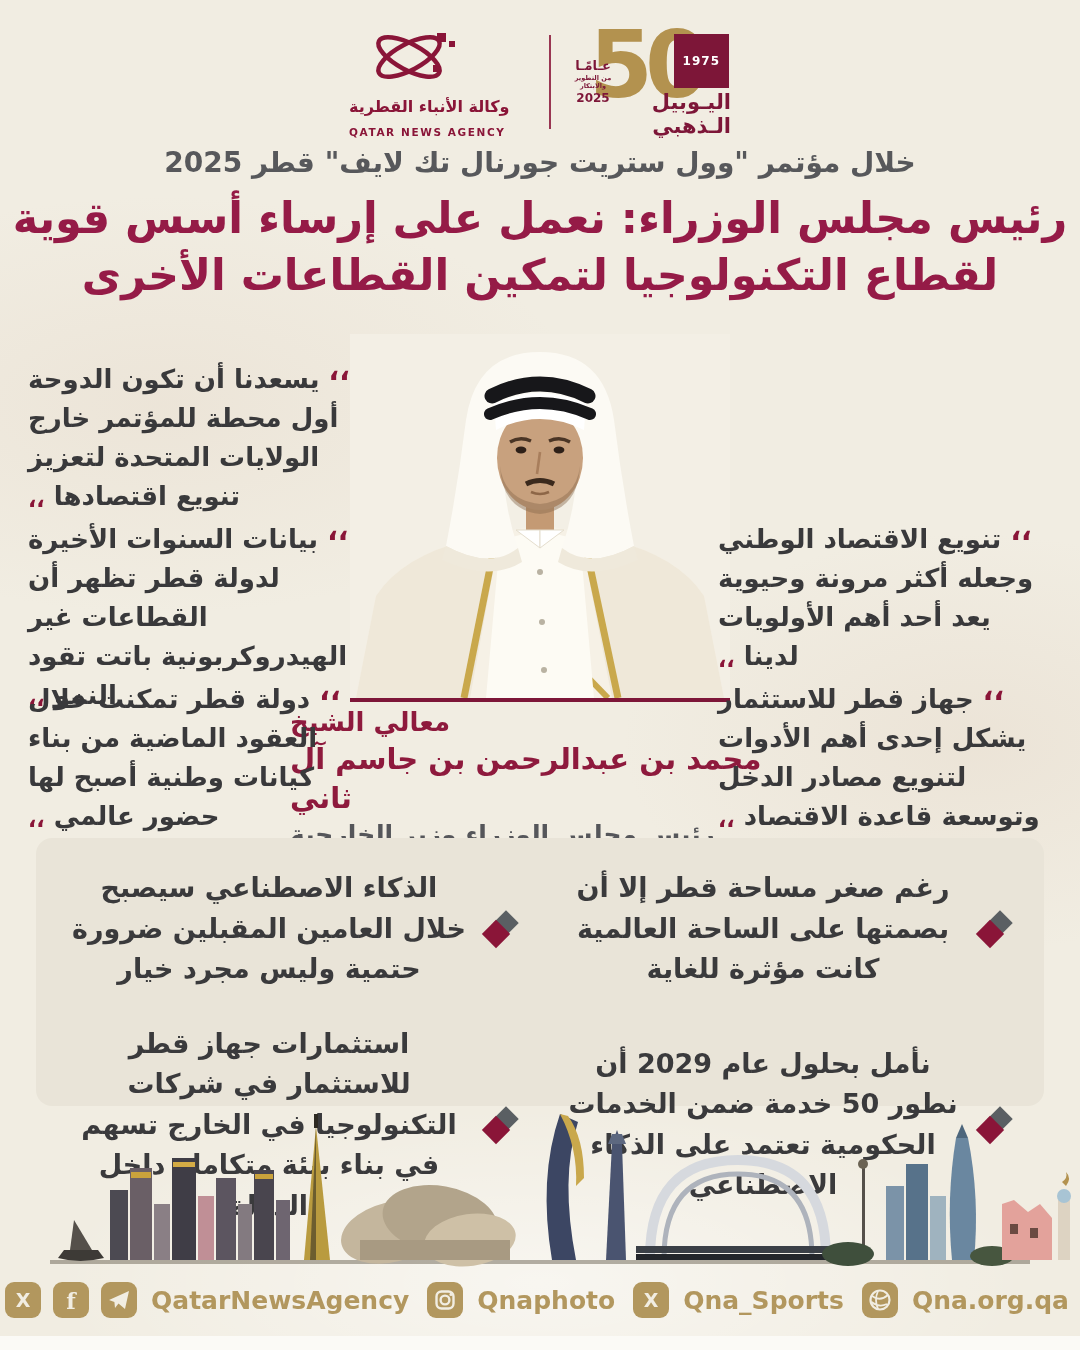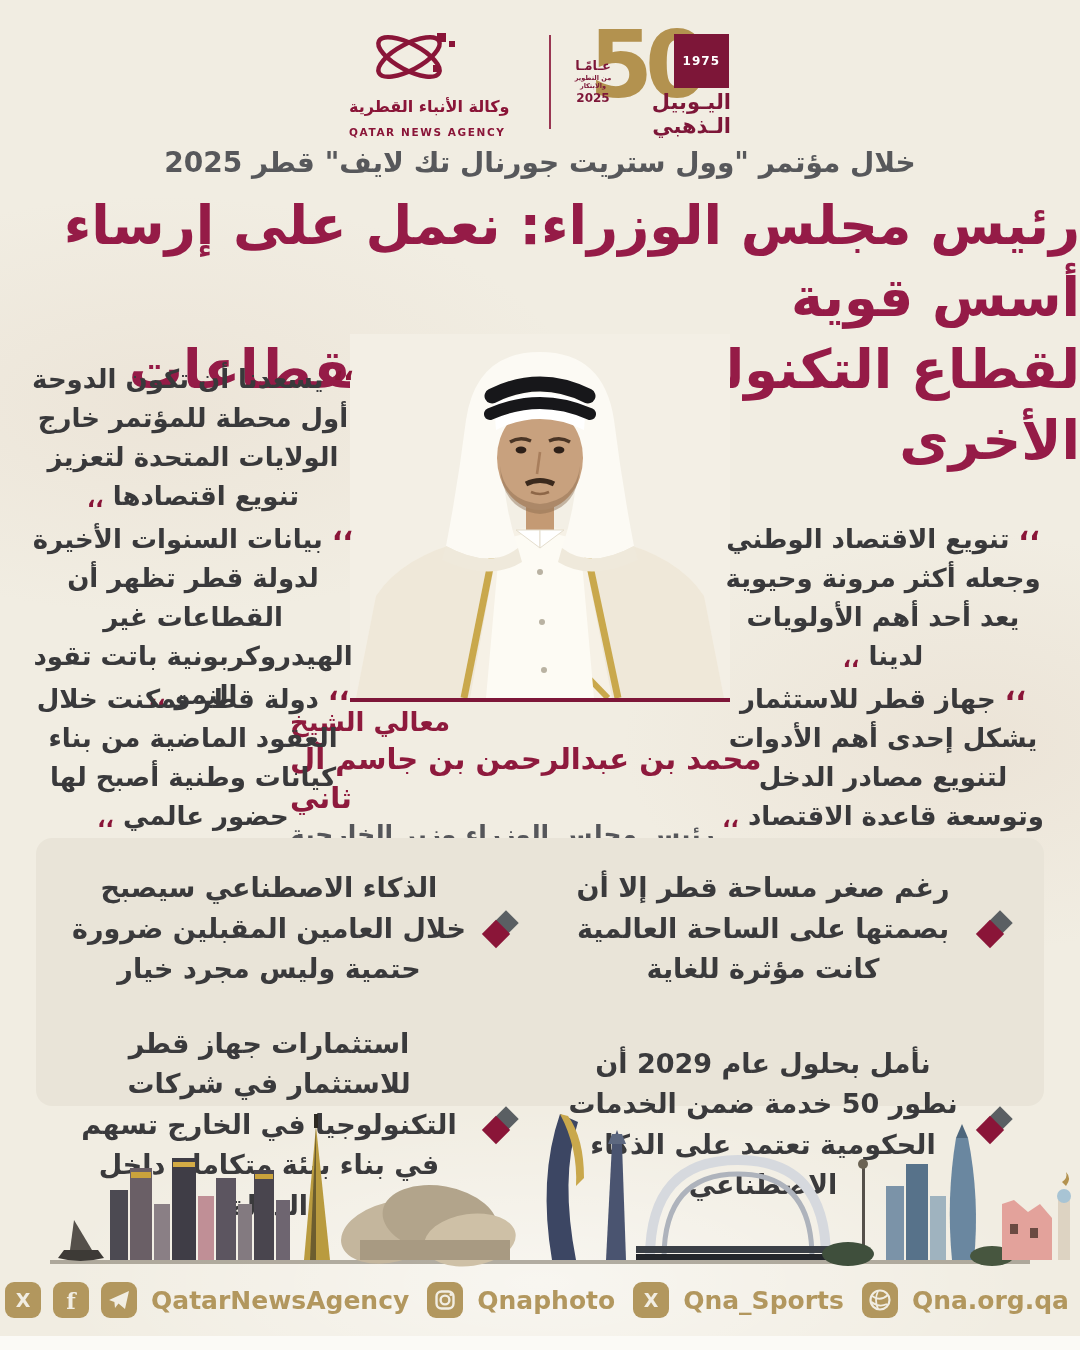--- a/index.html
+++ b/index.html
@@ -22,31 +22,31 @@
   .j50{position:absolute;top:-6px;left:18px;font-size:92px;line-height:1;font-weight:800;color:#b3924f;letter-spacing:-8px}
   .j1975{position:absolute;top:8px;right:2px;background:#7d1638;color:#fff;font-size:12px;font-weight:700;padding:20px 9px;letter-spacing:1px}
   .jwords{position:absolute;top:32px;left:-8px;width:60px;text-align:center;color:#7d1638;direction:rtl}
   .jw1{font-size:13px;font-weight:700}
   .jw2{font-size:6.5px;font-weight:700;margin-top:1px}
   .jw3{font-size:12px;font-weight:700;margin-top:1px}
   .jtitle{position:absolute;bottom:0;left:0;right:0;color:#7d1638;font-size:21px;font-weight:800;direction:rtl}
   
   .kicker{position:absolute;top:146px;left:0;right:0;text-align:center;direction:rtl;
     color:#57585b;font-size:28px;font-weight:700}
-  .title{position:absolute;top:190px;left:0;right:0;direction:rtl;
-    color:#951b47;font-size:54px;font-weight:800;line-height:1.33}
+  .title{position:absolute;top:190px;left:0;right:0;text-align:center;direction:rtl;
+    color:#951b47;font-size:43px;font-weight:800;line-height:1.33}
   
   .photo{position:absolute;left:350px;top:334px;width:380px;height:364px;border-bottom:4px solid #7d1638}
   .photo svg{display:block}
   .caption{position:absolute;top:706px;left:290px;width:500px;text-align:left;direction:rtl}
   .cap-honorific{color:#8e1a3d;font-size:26px;font-weight:600;line-height:1.3}
   .cap-name{color:#8e1a3d;font-size:29px;font-weight:700;line-height:1.35}
   .cap-role{color:#55565a;font-size:25px;font-weight:800;line-height:1.35}
   
-  .quote{position:absolute;width:330px;text-align:center;direction:rtl;
+  .quote{position:absolute;width:330px;text-align:left;direction:rtl;
     color:#39393b;font-size:26px;font-weight:600;line-height:1.5}
   .q-r{right:32px}.q-l{left:28px}
   .q1{top:360px}.q2{top:520px}.q3{top:680px}
   .qmark{color:#8a1538;font-weight:800;font-size:28px;line-height:0;unicode-bidi:isolate}
   .qmark.open{vertical-align:8px}
   .qmark.close{vertical-align:-2px;font-size:22px}
   
   .panel{position:absolute;left:36px;top:838px;width:1008px;height:268px;background:#e9e4d8;border-radius:16px;
     display:grid;grid-template-columns:1fr 1fr;column-gap:48px;row-gap:34px;direction:rtl;
     padding:30px 34px;box-sizing:border-box;align-content:start}

